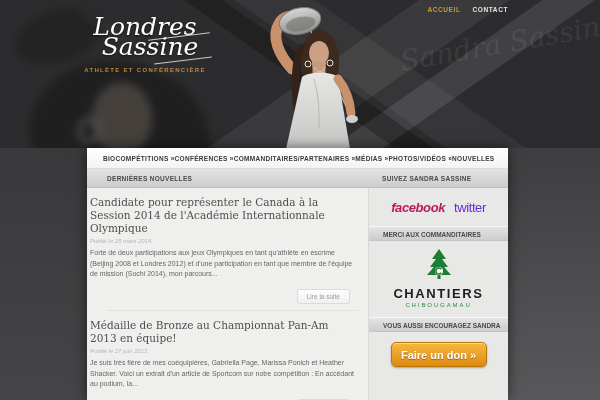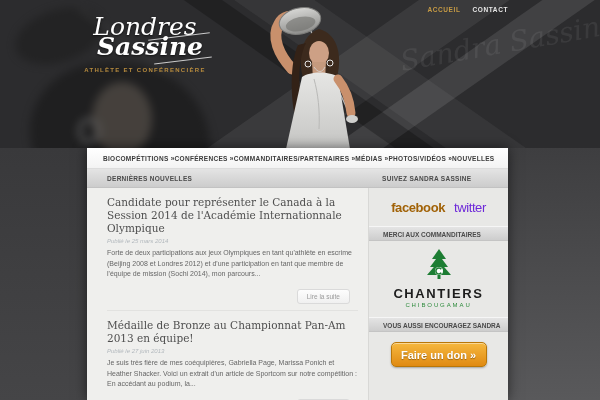--- a/index.html
+++ b/index.html
@@ -27,21 +27,21 @@
     font-size:28px; line-height:.95; color:rgba(255,255,255,0.07); transform:rotate(-10deg); white-space:nowrap; }
 
   
   .topbar { position:absolute; top:6px; right:92px; z-index:6; display:flex; gap:12px; }
   .top-link { font-size:6.5px; font-weight:bold; letter-spacing:.6px; color:#e6e6e6; text-decoration:none; cursor:pointer; }
   .top-link.active { color:#c59a45; }
 
   
   .brand { position:absolute; left:84px; top:16px; width:122px; z-index:3; text-align:center; color:#fff; }
   .brand-script { font-family:"DejaVu Serif", serif; font-style:italic; font-size:25px; line-height:.88; text-shadow:0 1px 2px rgba(0,0,0,.6); }
-  .brand-script.second { margin-top:-2px; margin-left:10px;font-weight:bold; }
+  .brand-script.second { margin-top:-2px; margin-left:10px; }
   .flourish { position:absolute; height:1px; background:rgba(255,255,255,.75); }
   .f1 { width:62px; top:20px; left:64px; transform:rotate(-7deg); }
   .f2 { width:58px; top:44px; left:70px; transform:rotate(-7deg); }
   .brand-tagline { margin-top:9px; font-size:6px; font-weight:bold; letter-spacing:1.3px; color:#b78b3e; white-space:nowrap; }
 
   
   .hero { position:absolute; left:222px; top:0; width:175px; height:150px; z-index:2; }
 
   
   .content { position:absolute; left:87px; top:148px; width:421px; bottom:0; z-index:5; box-shadow:0 0 12px rgba(0,0,0,.55); background:#efefed; }
@@ -53,32 +53,32 @@
   .section-bar { position:relative; height:19px; background:linear-gradient(180deg,#e4e4e4,#cccccc);
     border-bottom:1px solid #c2c2c2; }
   .sec-title { position:absolute; top:0; line-height:19px; font-size:6.5px; font-weight:bold; color:#4a4a4a; letter-spacing:.3px; }
   .sec-main { left:20px; }
   .sec-side { left:295px; }
 
   .cols { display:flex; height:212px; overflow:hidden; }
   .main-col { width:281px; background:#efefed; overflow:hidden; }
   .side-col { width:140px; background:#e8e8e6; border-left:1px solid #d8d8d6; overflow:hidden; }
 
-  article { padding:8px 10px 0 20px; }
+  article { padding:8px 10px 0 3px; }
   .art-title { font-family:"DejaVu Serif", serif; font-weight:normal; font-size:10.5px; line-height:1.25; color:#4f4f4f; }
   .art-date { margin-top:3px; font-size:6px; font-style:italic; color:#b2b8bd; }
   .art-text { margin-top:4px; font-size:7px; line-height:1.5; color:#666; }
   .read-row { text-align:right; padding:5px 8px 2px 0; }
   .read-more { display:inline-block; font-size:6.5px; color:#9a9a9a; background:linear-gradient(180deg,#fdfdfd,#f0f0f0);
     border:1px solid #dadada; border-radius:3px; padding:3px 9px; cursor:pointer; }
   .art-sep { border:none; border-top:1px solid #e2e2e0; margin:4px 10px 0 20px; }
 
   
   .social-row { height:38px; display:flex; align-items:center; justify-content:center; gap:9px; }
-  .fb-word { font-size:13px; font-weight:bold; letter-spacing:-.4px; color:#a16207; cursor:pointer; }
+  .fb-word { font-size:13px; font-weight:bold; letter-spacing:-.4px; color:#be185d; cursor:pointer;font-style:italic; }
   .tw-word { font-size:13px; font-weight:normal; letter-spacing:-.4px; color:#6d28d9; cursor:pointer; }
   .side-head { height:15px; line-height:15px; padding-left:14px; font-size:6.5px; font-weight:bold; color:#4a4a4a;
     background:linear-gradient(180deg,#e4e4e4,#cdcdcd); border-top:1px solid #f6f6f6; border-bottom:1px solid #c4c4c4; }
   .sponsor { text-align:center; padding:7px 0 9px; cursor:pointer; }
   .sp-line1 { font-size:13px; font-weight:bold; color:#1d1d1d; letter-spacing:1.6px; margin-top:2px; }
   .sp-line2 { font-size:6px; color:#2e8b3d; letter-spacing:1.9px; margin-top:1px; }
   .donate-wrap { text-align:center; padding:10px 0; }
   .donate-btn { width:96px; height:25px; border-radius:5px; border:1px solid #b97708; cursor:pointer;
     background:linear-gradient(180deg,#f6b83f,#e08a12); color:#fff; font-size:11px; font-weight:bold;
     font-family:"Liberation Sans", sans-serif; text-shadow:0 1px 1px rgba(0,0,0,.35);

